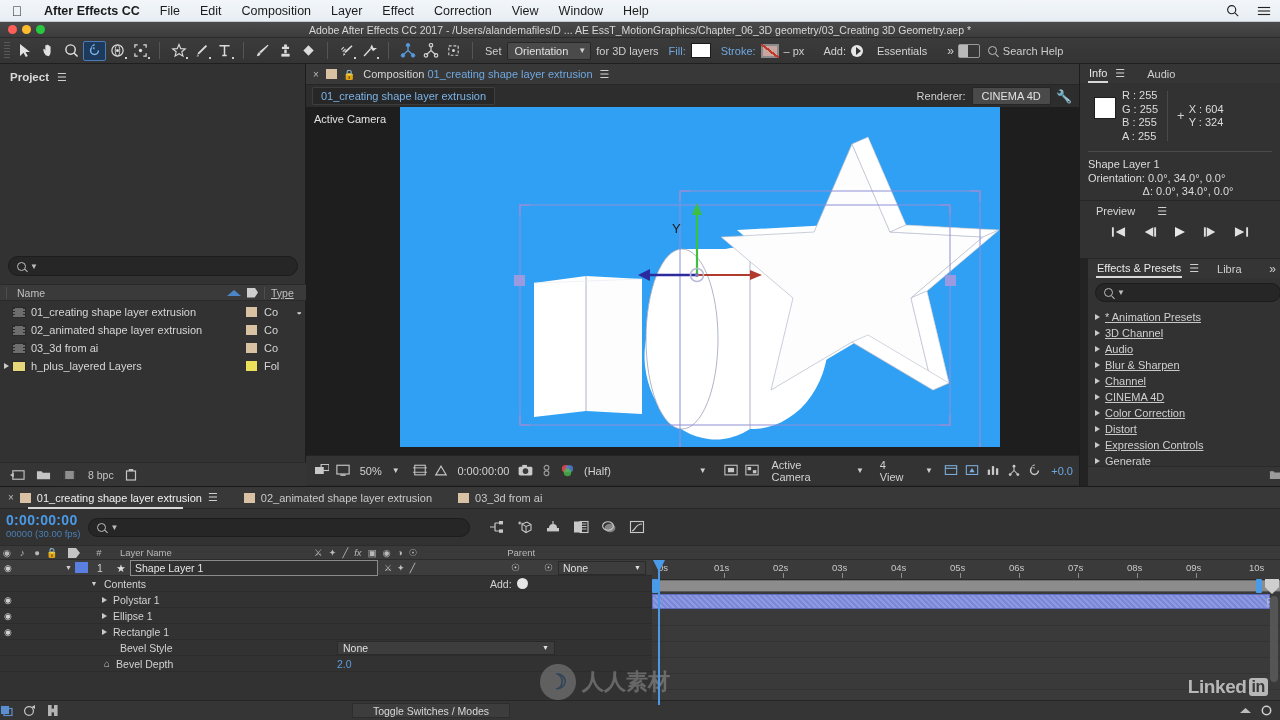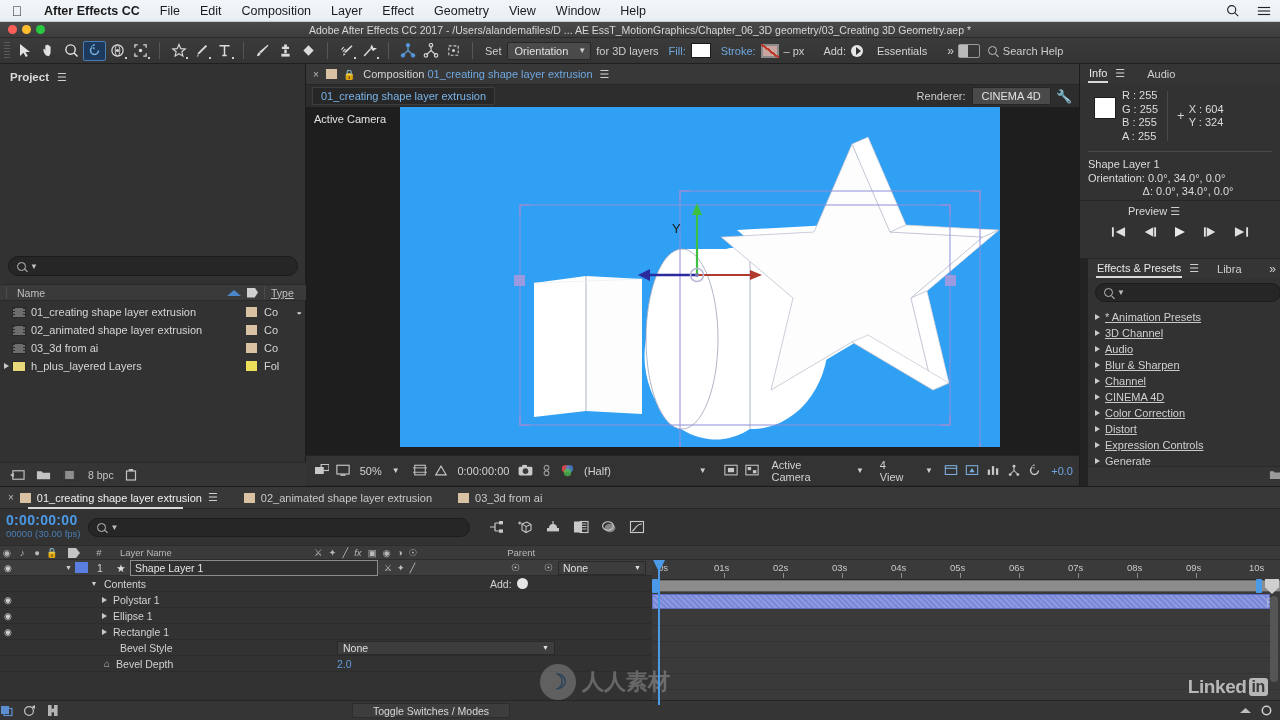--- a/index.html
+++ b/index.html
@@ -159,21 +159,21 @@
   .info-body{ padding:6px 8px; display:flex; gap:0;}
   .colorsw{ width:22px;height:22px;background:#fff;border:1px solid #1e1e1e;margin:8px 6px 0 6px;}
   .rgba{ font-size:11px; line-height:13.5px; color:#dcdcdc;}
   .infosep{ width:1px; background:#4a4a4a; margin:2px 9px;}
   .xy{ font-size:11px; line-height:13.5px; color:#dcdcdc; display:flex; align-items:center; gap:4px;}
   .plus{ color:#cfcfcf; font-size:13px;}
   .info-extra{ padding:2px 8px 0 8px; font-size:11px; color:#dcdcdc; line-height:13.5px;}
   .info-extra .ctr{ text-align:center; padding-left:16px;}
   #preview { left:1080px; top:200px; width:200px; height:58px; background:#323232;
              border-top:1px solid #272727;}
-  .prev-head{ height:20px; display:flex; align-items:center; gap:3px; padding:0 4px;margin-left:44px;}
+  .prev-head{ height:20px; display:flex; align-items:center; gap:22px; padding:0 16px;}
   .prev-btns{ display:flex; align-items:center; justify-content:center; gap:16px; padding-top:5px; color:#e0e0e0; font-size:11px;}
   #effects { left:1088px; top:258px; width:200px; height:228px; background:#323232;
              border-top:1px solid #272727;text-align:center;}
   .fx-search{ margin:5px 7px; height:19px; background:#262626;border:1px solid #1c1c1c;
     border-radius:10px; display:flex;align-items:center;padding-left:8px;gap:4px;}
   .fx-list{ padding-top:2px;text-decoration:underline;}
   .fx-item{ height:16px; display:flex; align-items:center; gap:5px; padding-left:7px;
     font-size:11px; color:#d0d0d0;}
   .tri{ width:0;height:0;border-left:5px solid #c9c9c9;border-top:3.5px solid transparent;
     border-bottom:3.5px solid transparent;}
@@ -258,21 +258,21 @@
 <div id="app">
 
   <div class="macbar">
     <div class="apple"></div>
     <div class="mi bold">After Effects CC</div>
     <div class="mi">File</div>
     <div class="mi">Edit</div>
     <div class="mi">Composition</div>
     <div class="mi">Layer</div>
     <div class="mi">Effect</div>
-    <div class="mi">Geometry</div>
+    <div class="mi">Correction</div>
     <div class="mi">View</div>
     <div class="mi">Window</div>
     <div class="mi">Help</div>
     <div class="spacer"></div>
     <div class="rightico">
       <svg width="13" height="13" viewBox="0 0 16 16">
           <circle cx="7" cy="7" r="5" fill="none" stroke="#222" stroke-width="1.4"></circle>
           <line x1="11" y1="11" x2="15" y2="15" stroke="#222" stroke-width="1.4"></line>
         </svg>
     </div>

